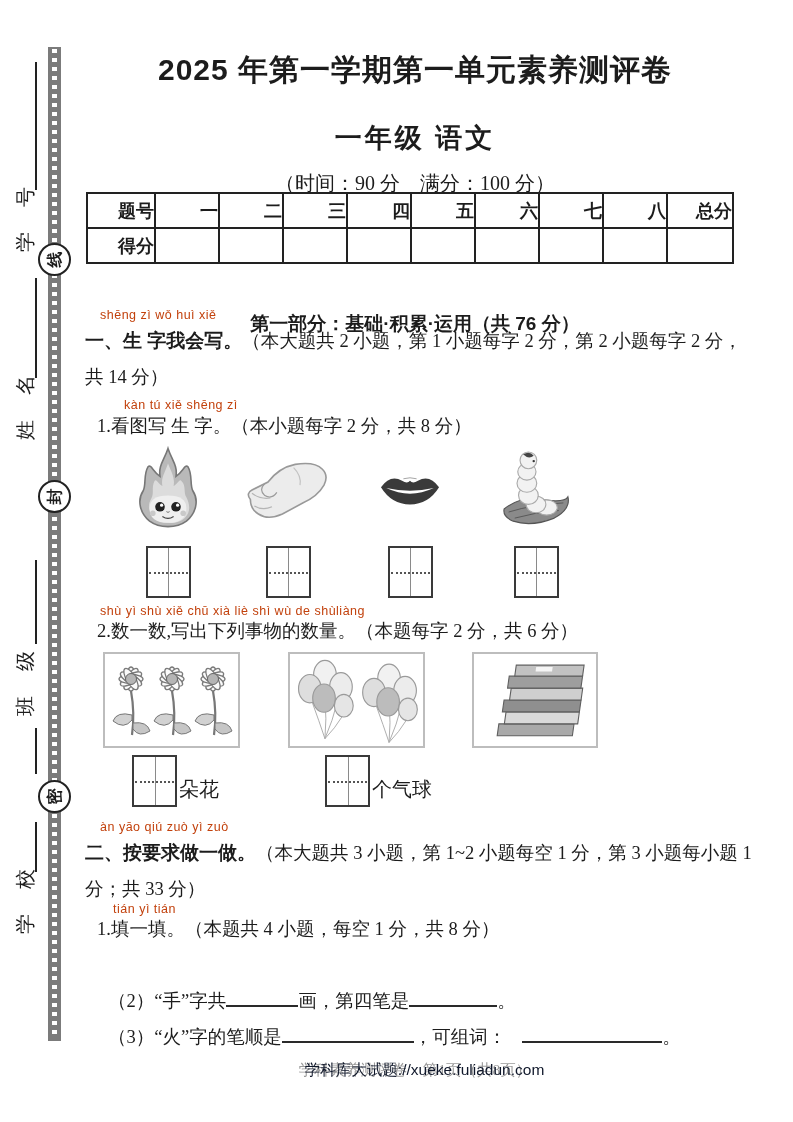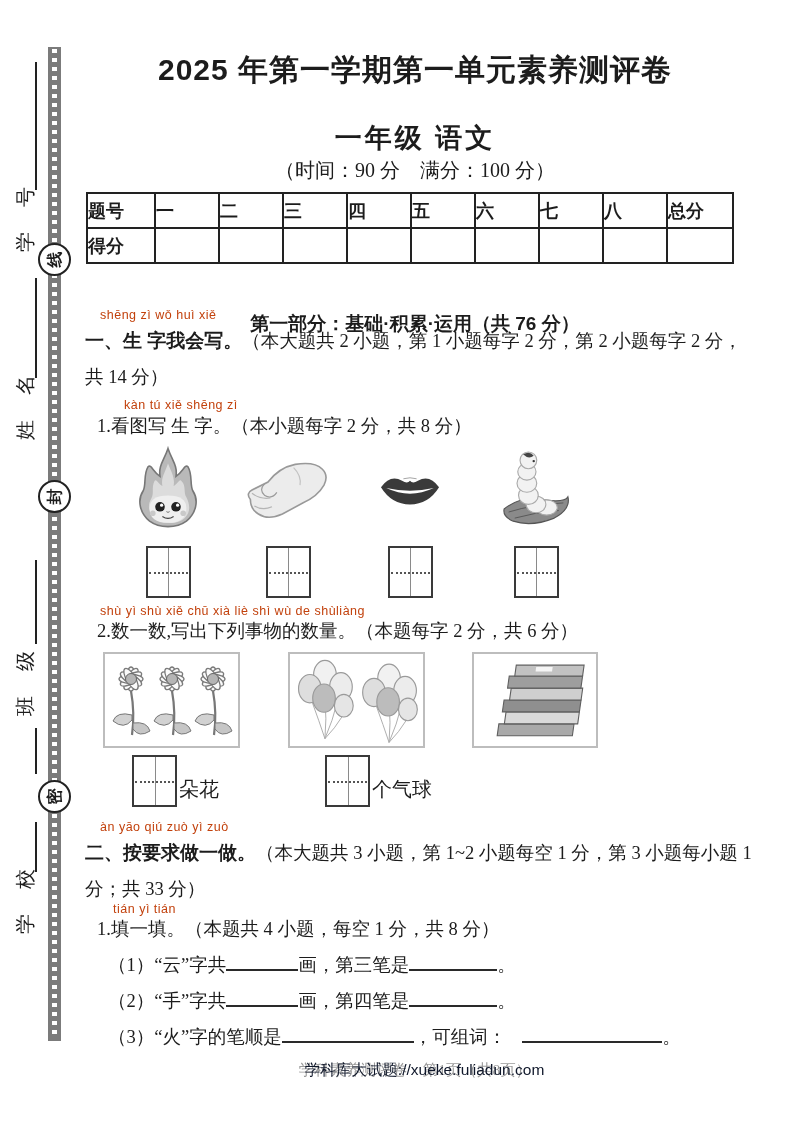--- a/index.html
+++ b/index.html
@@ -13,24 +13,24 @@
     background:#fff;display:flex;align-items:center;justify-content:center;z-index:2;}
   .seal-circle span{transform:rotate(-90deg);font-size:16px;font-weight:600;}
   .seal-label{position:absolute;left:12px;transform:rotate(-90deg);transform-origin:left top;
     font-size:20px;letter-spacing:10px;white-space:nowrap;}
   .seal-line{position:absolute;left:35px;width:2px;background:#222;}
   
   .title{position:absolute;left:85px;top:50px;width:660px;text-align:center;
     font-family:"Liberation Sans",sans-serif;font-weight:700;font-size:30px;letter-spacing:1px;}
   .subtitle{position:absolute;left:85px;top:120px;width:660px;text-align:center;
     font-family:"Liberation Sans",sans-serif;font-weight:700;font-size:27px;letter-spacing:3px;}
-  .meta{position:absolute;left:85px;top:157px;width:660px;text-align:center;font-size:20px;}
+  .meta{position:absolute;left:85px;top:170px;width:660px;text-align:center;font-size:20px;}
   
   table.score{position:absolute;left:86px;top:192px;border-collapse:collapse;background:#fff;}
-  table.score td{border:2px solid #222;text-align:left;font-size:18px;height:33px;padding:0;margin-left:36px;}
+  table.score td{border:2px solid #222;text-align:right;font-size:18px;height:33px;padding:0;margin-left:36px;}
   td.hcell{font-weight:600;}
   td.lab{font-family:"Liberation Sans",sans-serif;font-weight:600;}
   .part1{position:absolute;left:85px;top:271px;width:660px;text-align:center;
     font-family:"Liberation Sans",sans-serif;font-weight:700;font-size:19px;margin-top:40px;}
   
   .pinyin{position:absolute;font-family:"Liberation Sans",sans-serif;font-size:12.5px;color:#c2410c;
     letter-spacing:.5px;white-space:nowrap;}
   .sec-head{position:absolute;left:85px;width:674px;font-size:18.5px;line-height:1.95;}
   .sec-head b{font-family:"Liberation Sans",sans-serif;font-weight:700;font-size:19px;}
   .qline{position:absolute;left:97px;width:655px;font-size:18.5px;white-space:nowrap;font-family:Liberation Serif, serif;}
@@ -254,23 +254,20 @@
     <div class="tian"></div>
     <span class="lbl">个气球</span>
   </div>
 
   <div class="pinyin" style="left:100px;top:820px;">àn yāo qiú zuò yì zuò</div>
   <div class="sec-head" style="top:834px;"><b>二、按要求做一做。</b><span>（本大题共 3 小题，第 1~2 小题每空 1 分，第 3 小题每小题 1 分；共 33 分）</span></div>
 
   <div class="pinyin" style="left:113px;top:902px;">tián yì tián</div>
   <div class="qline" style="top:916px;"><span>1.填一填。</span><span>（本题共 4 小题，每空 1 分，共 8 分）</span></div>
 
-  <div class="qline" style="left:108px;top:950px;">
-    <span>（1）</span><span>“云”字共</span><span class="blank w72"></span><span>画，第三笔是</span><span class="blank w88"></span><span>。</span>
-  </div>
   <div class="qline" style="left:108px;top:986px;">
     <span>（2）</span><span>“手”字共</span><span class="blank w72"></span><span>画，第四笔是</span><span class="blank w88"></span><span>。</span>
   </div>
   <div class="qline" style="left:108px;top:1022px;">
     <span>（3）</span><span>“火”字的笔顺是</span><span class="blank w132"></span><span>，可组词：</span><span class="blank w140"></span><span>。</span>
   </div>
 
   <div class="footer">
     <span class="f1">学科素养测评卷　第1页（共8页）</span>
     <span class="f2">学科库大试题://xueke.fuliadun.com</span>

